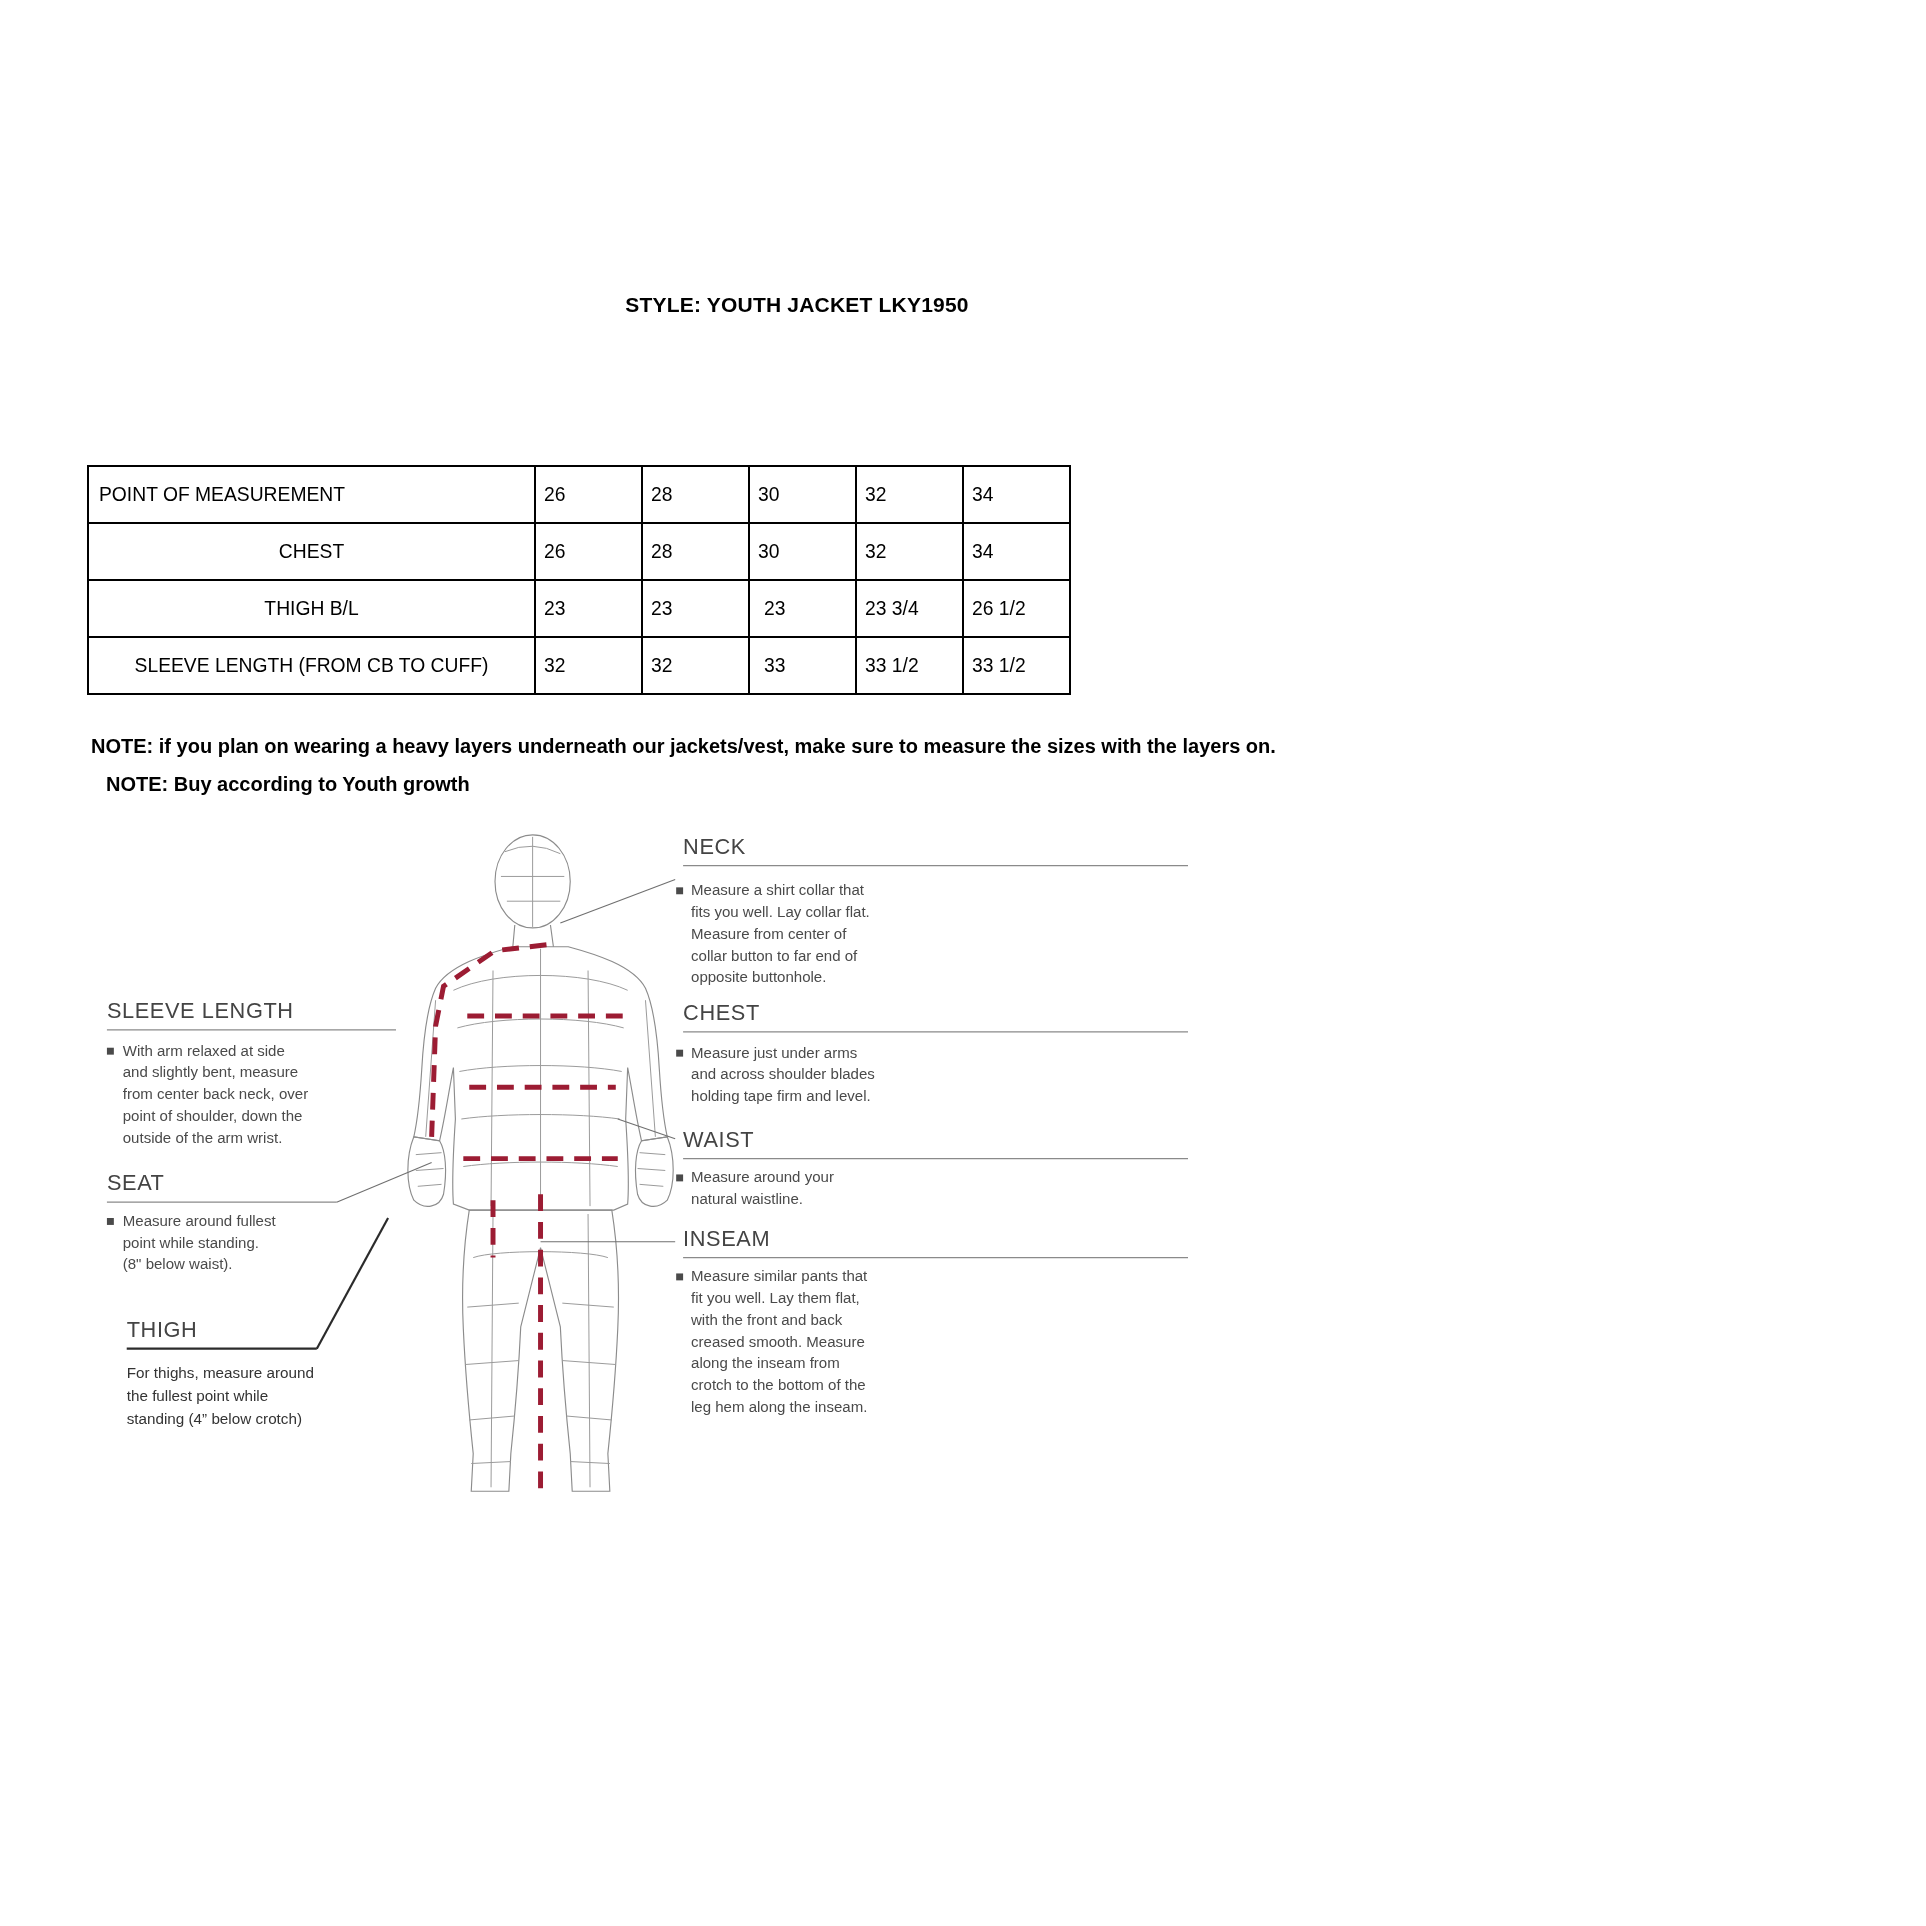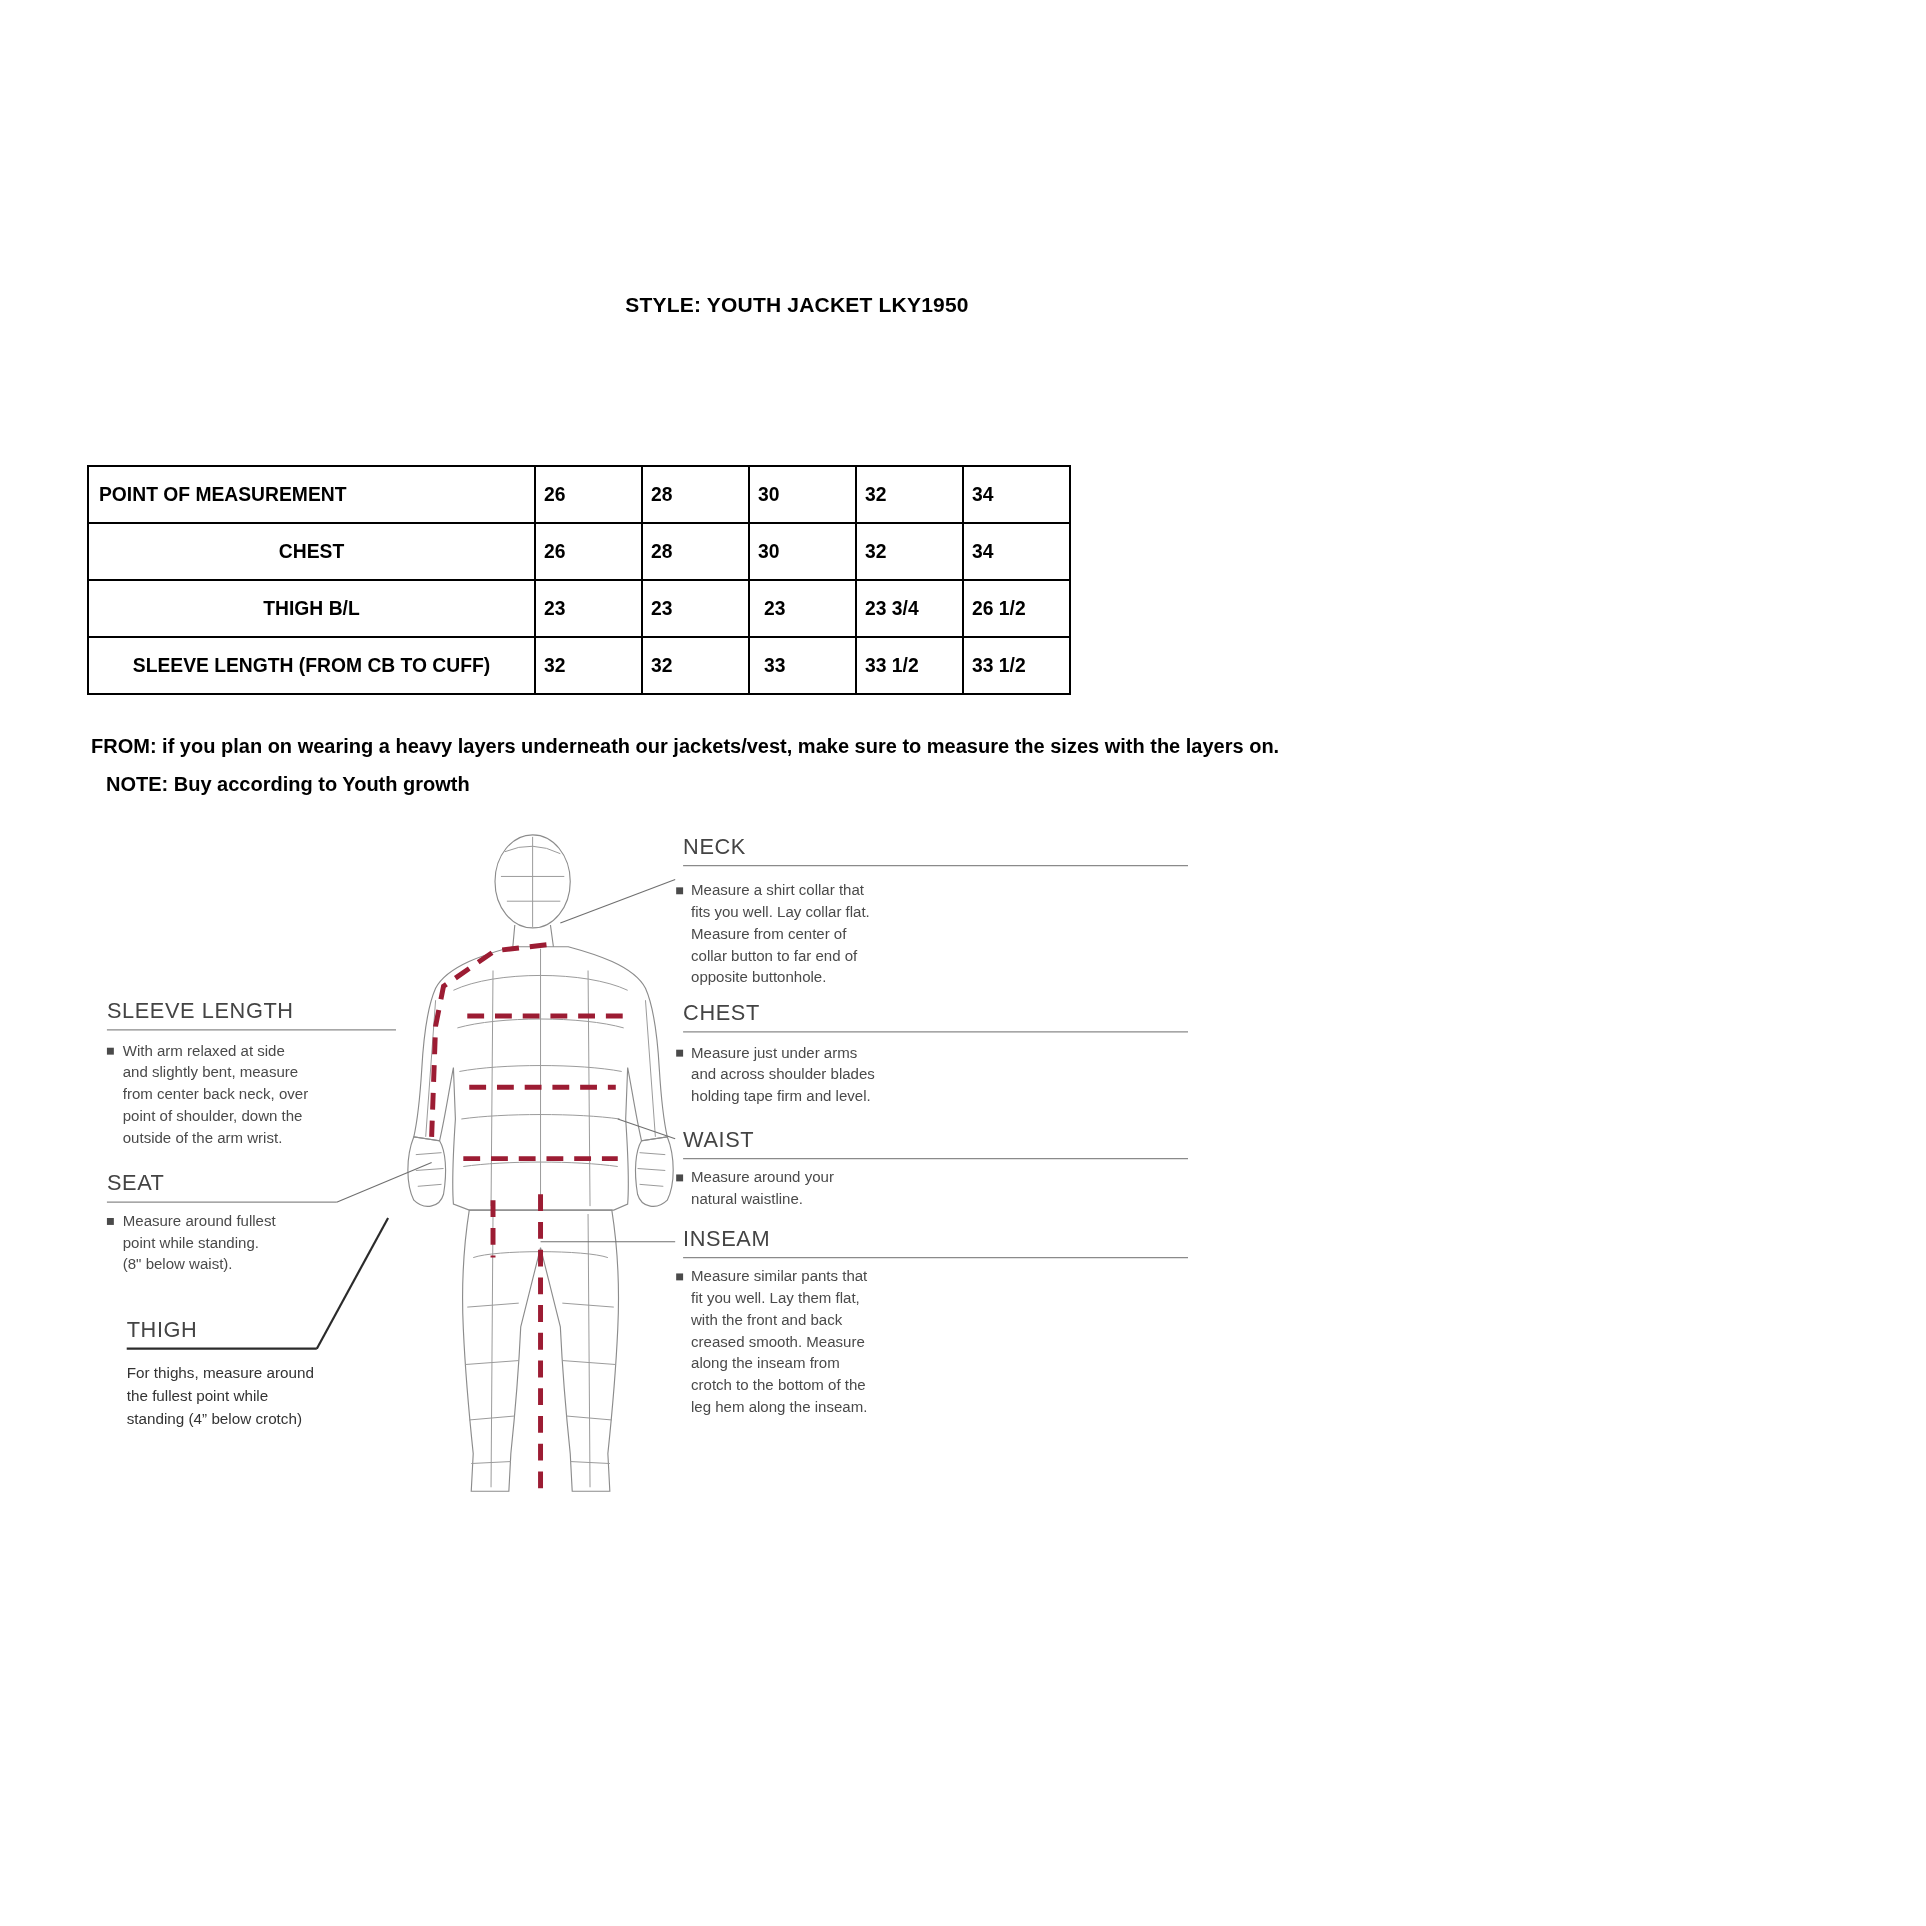--- a/index.html
+++ b/index.html
@@ -40,21 +40,21 @@
     position: absolute;
     left: 87px;
     top: 465px;
     border-collapse: collapse;
     table-layout: fixed;
   }
   .size-table td {
     border: 2px solid #000;
     height: 57px;
     font-size: 19.3px;
-    font-weight: bold;
+    font-weight: normal;
     padding: 0 20px;
     vertical-align: middle;
     box-sizing: border-box;
   }
   .col-label { width: 447px; }
   .col-size  { width: 107px; }
 
   .size-table tr.header-row td.col-label {
     text-align: left;
     padding-left: 10px;
@@ -158,21 +158,21 @@
         <td class="col-label">SLEEVE LENGTH (FROM CB TO CUFF)</td>
         <td class="col-size">32</td>
         <td class="col-size">32</td>
         <td class="col-size center-pad">33</td>
         <td class="col-size">33 1/2</td>
         <td class="col-size">33 1/2</td>
       </tr>
     </tbody>
   </table>
 
-  <div class="note note-1">FROM: if you plan on wearing a heavy layers underneath our jackets/vest, make sure to measure the sizes with the layers on.</div>
+  <div class="note note-1">NOTE: if you plan on wearing a heavy layers underneath our jackets/vest, make sure to measure the sizes with the layers on.</div>
   <div class="note note-2">NOTE: Buy according to Youth growth</div>
 
   <div class="diagram">
     <svg width="1089" height="693" viewBox="0 0 1100 700" xmlns="http://www.w3.org/2000/svg">
 
       <g>
 
         <ellipse cx="438" cy="60" rx="38" ry="47" class="fig-line"></ellipse>
         <path class="fig-line-2" d="M410 30 Q438 18 466 32"></path>
         <path class="fig-line-2" d="M406 55 L470 55"></path>

